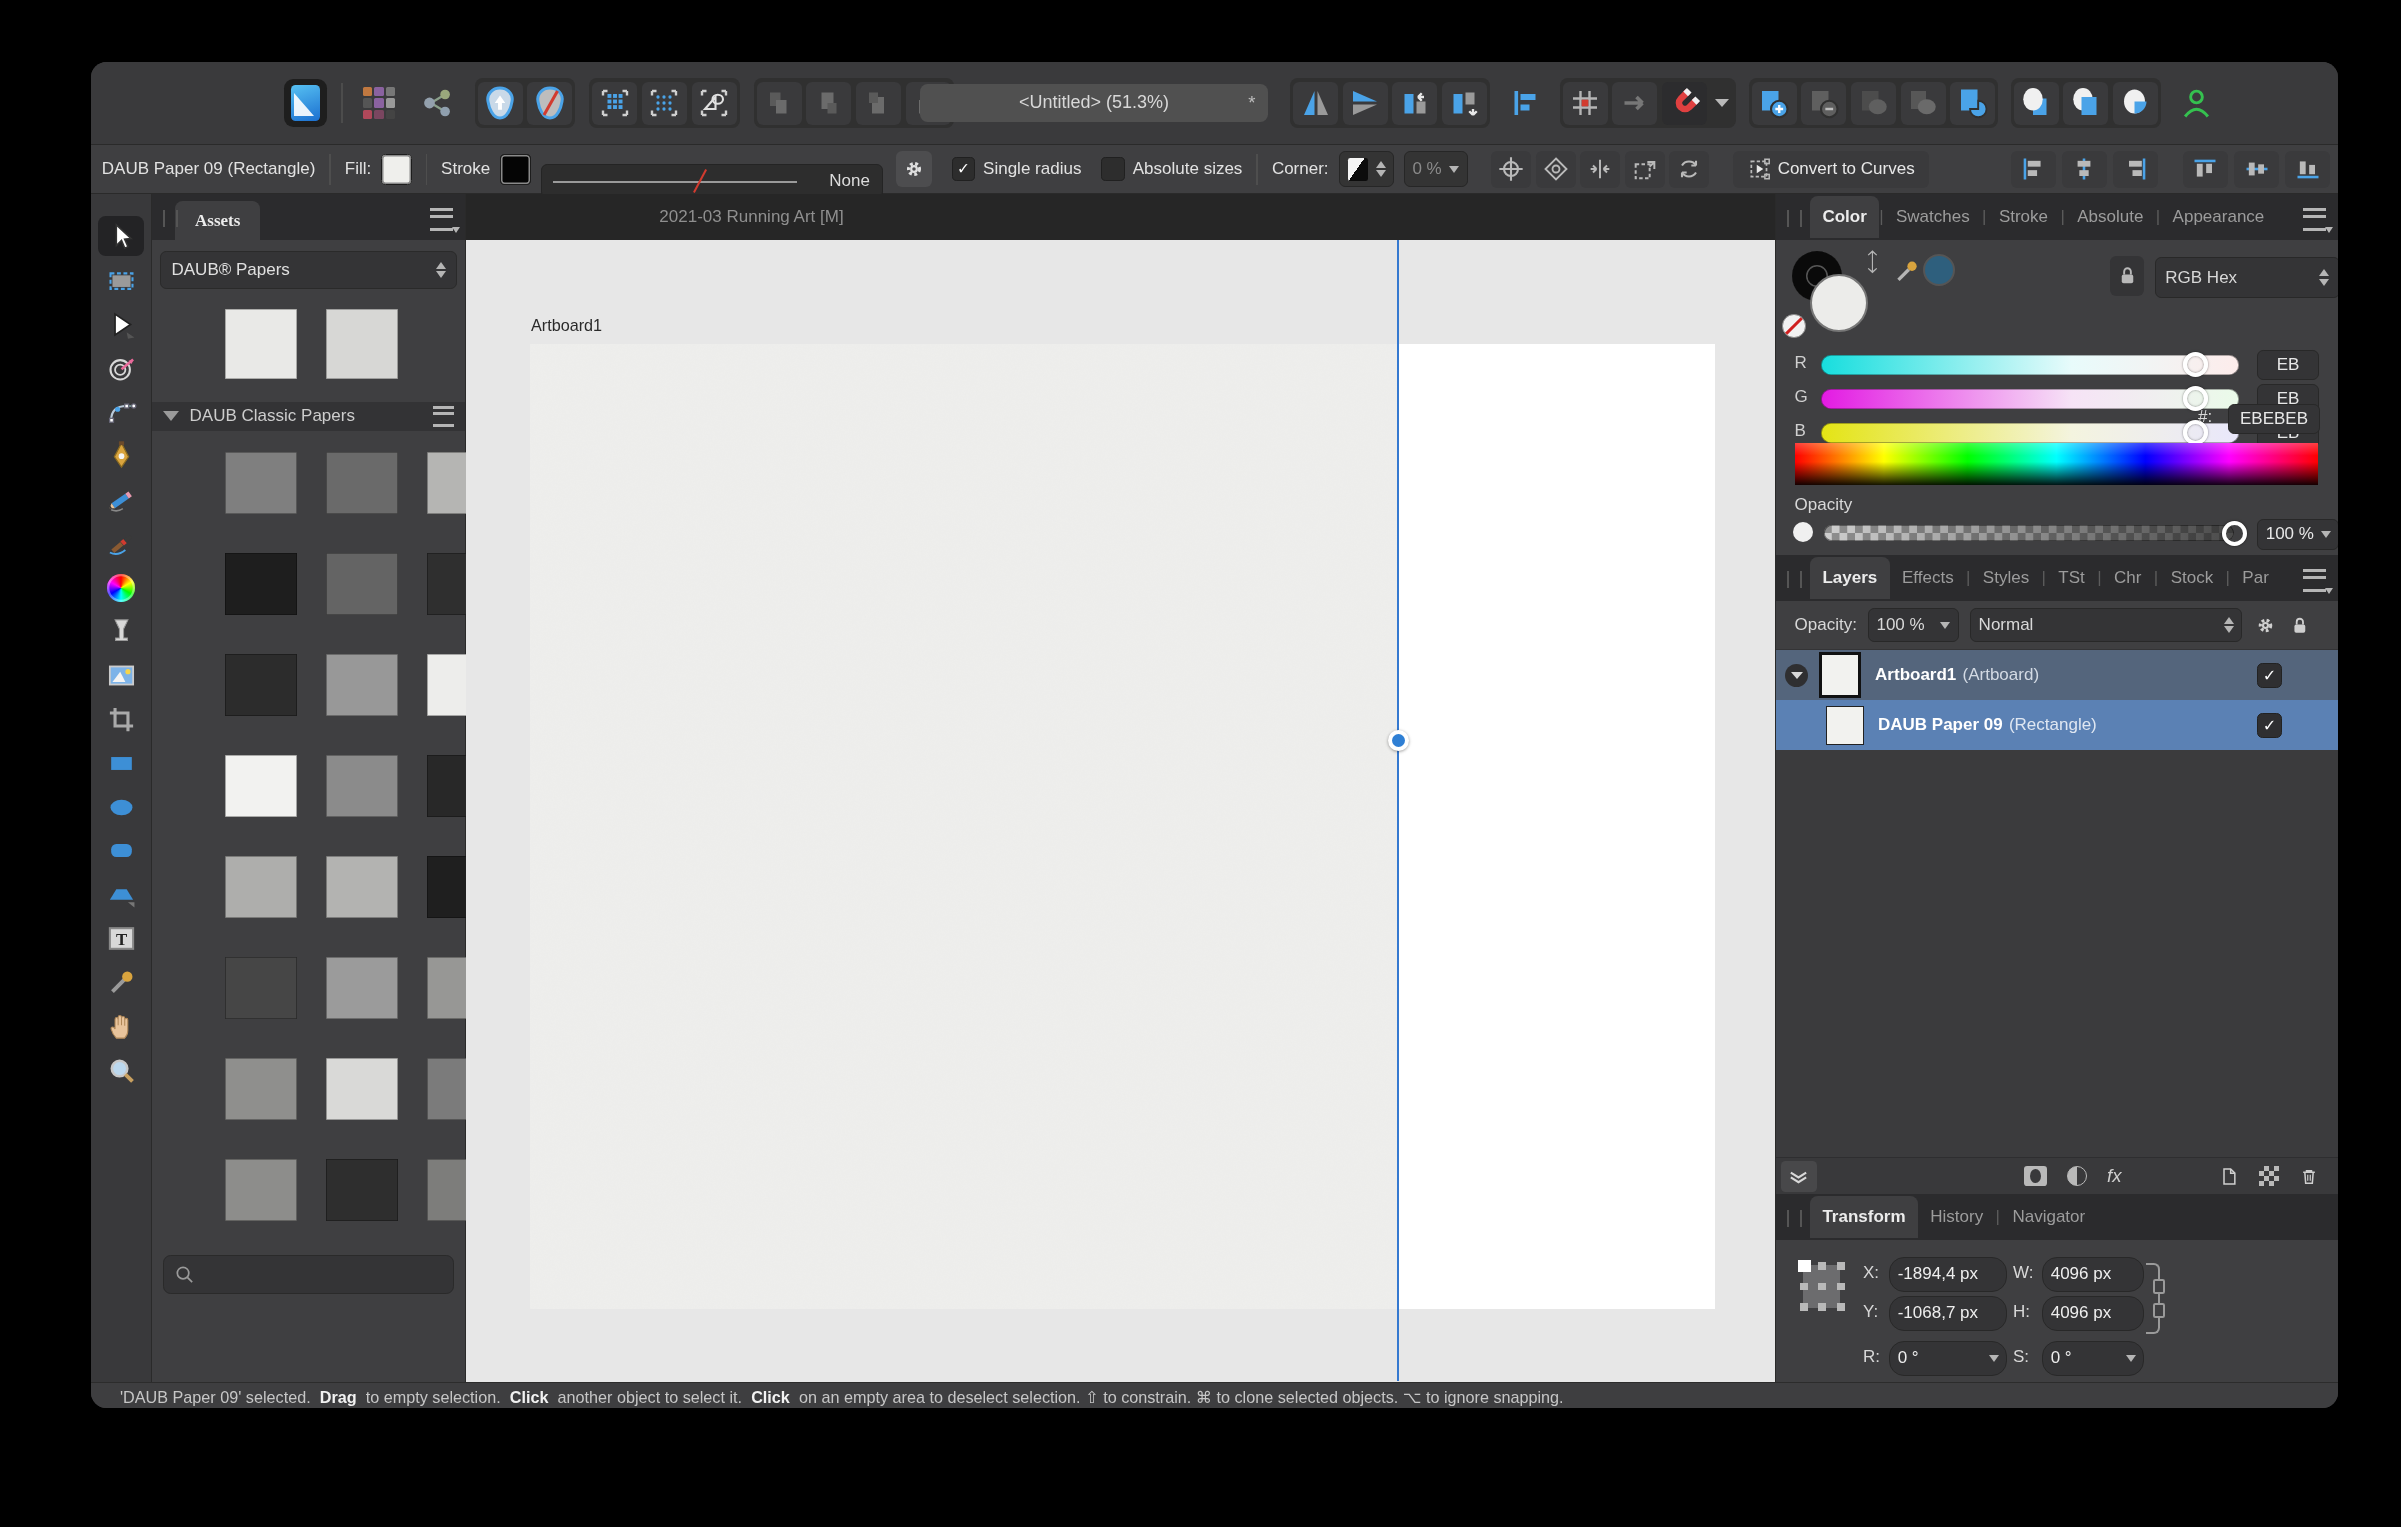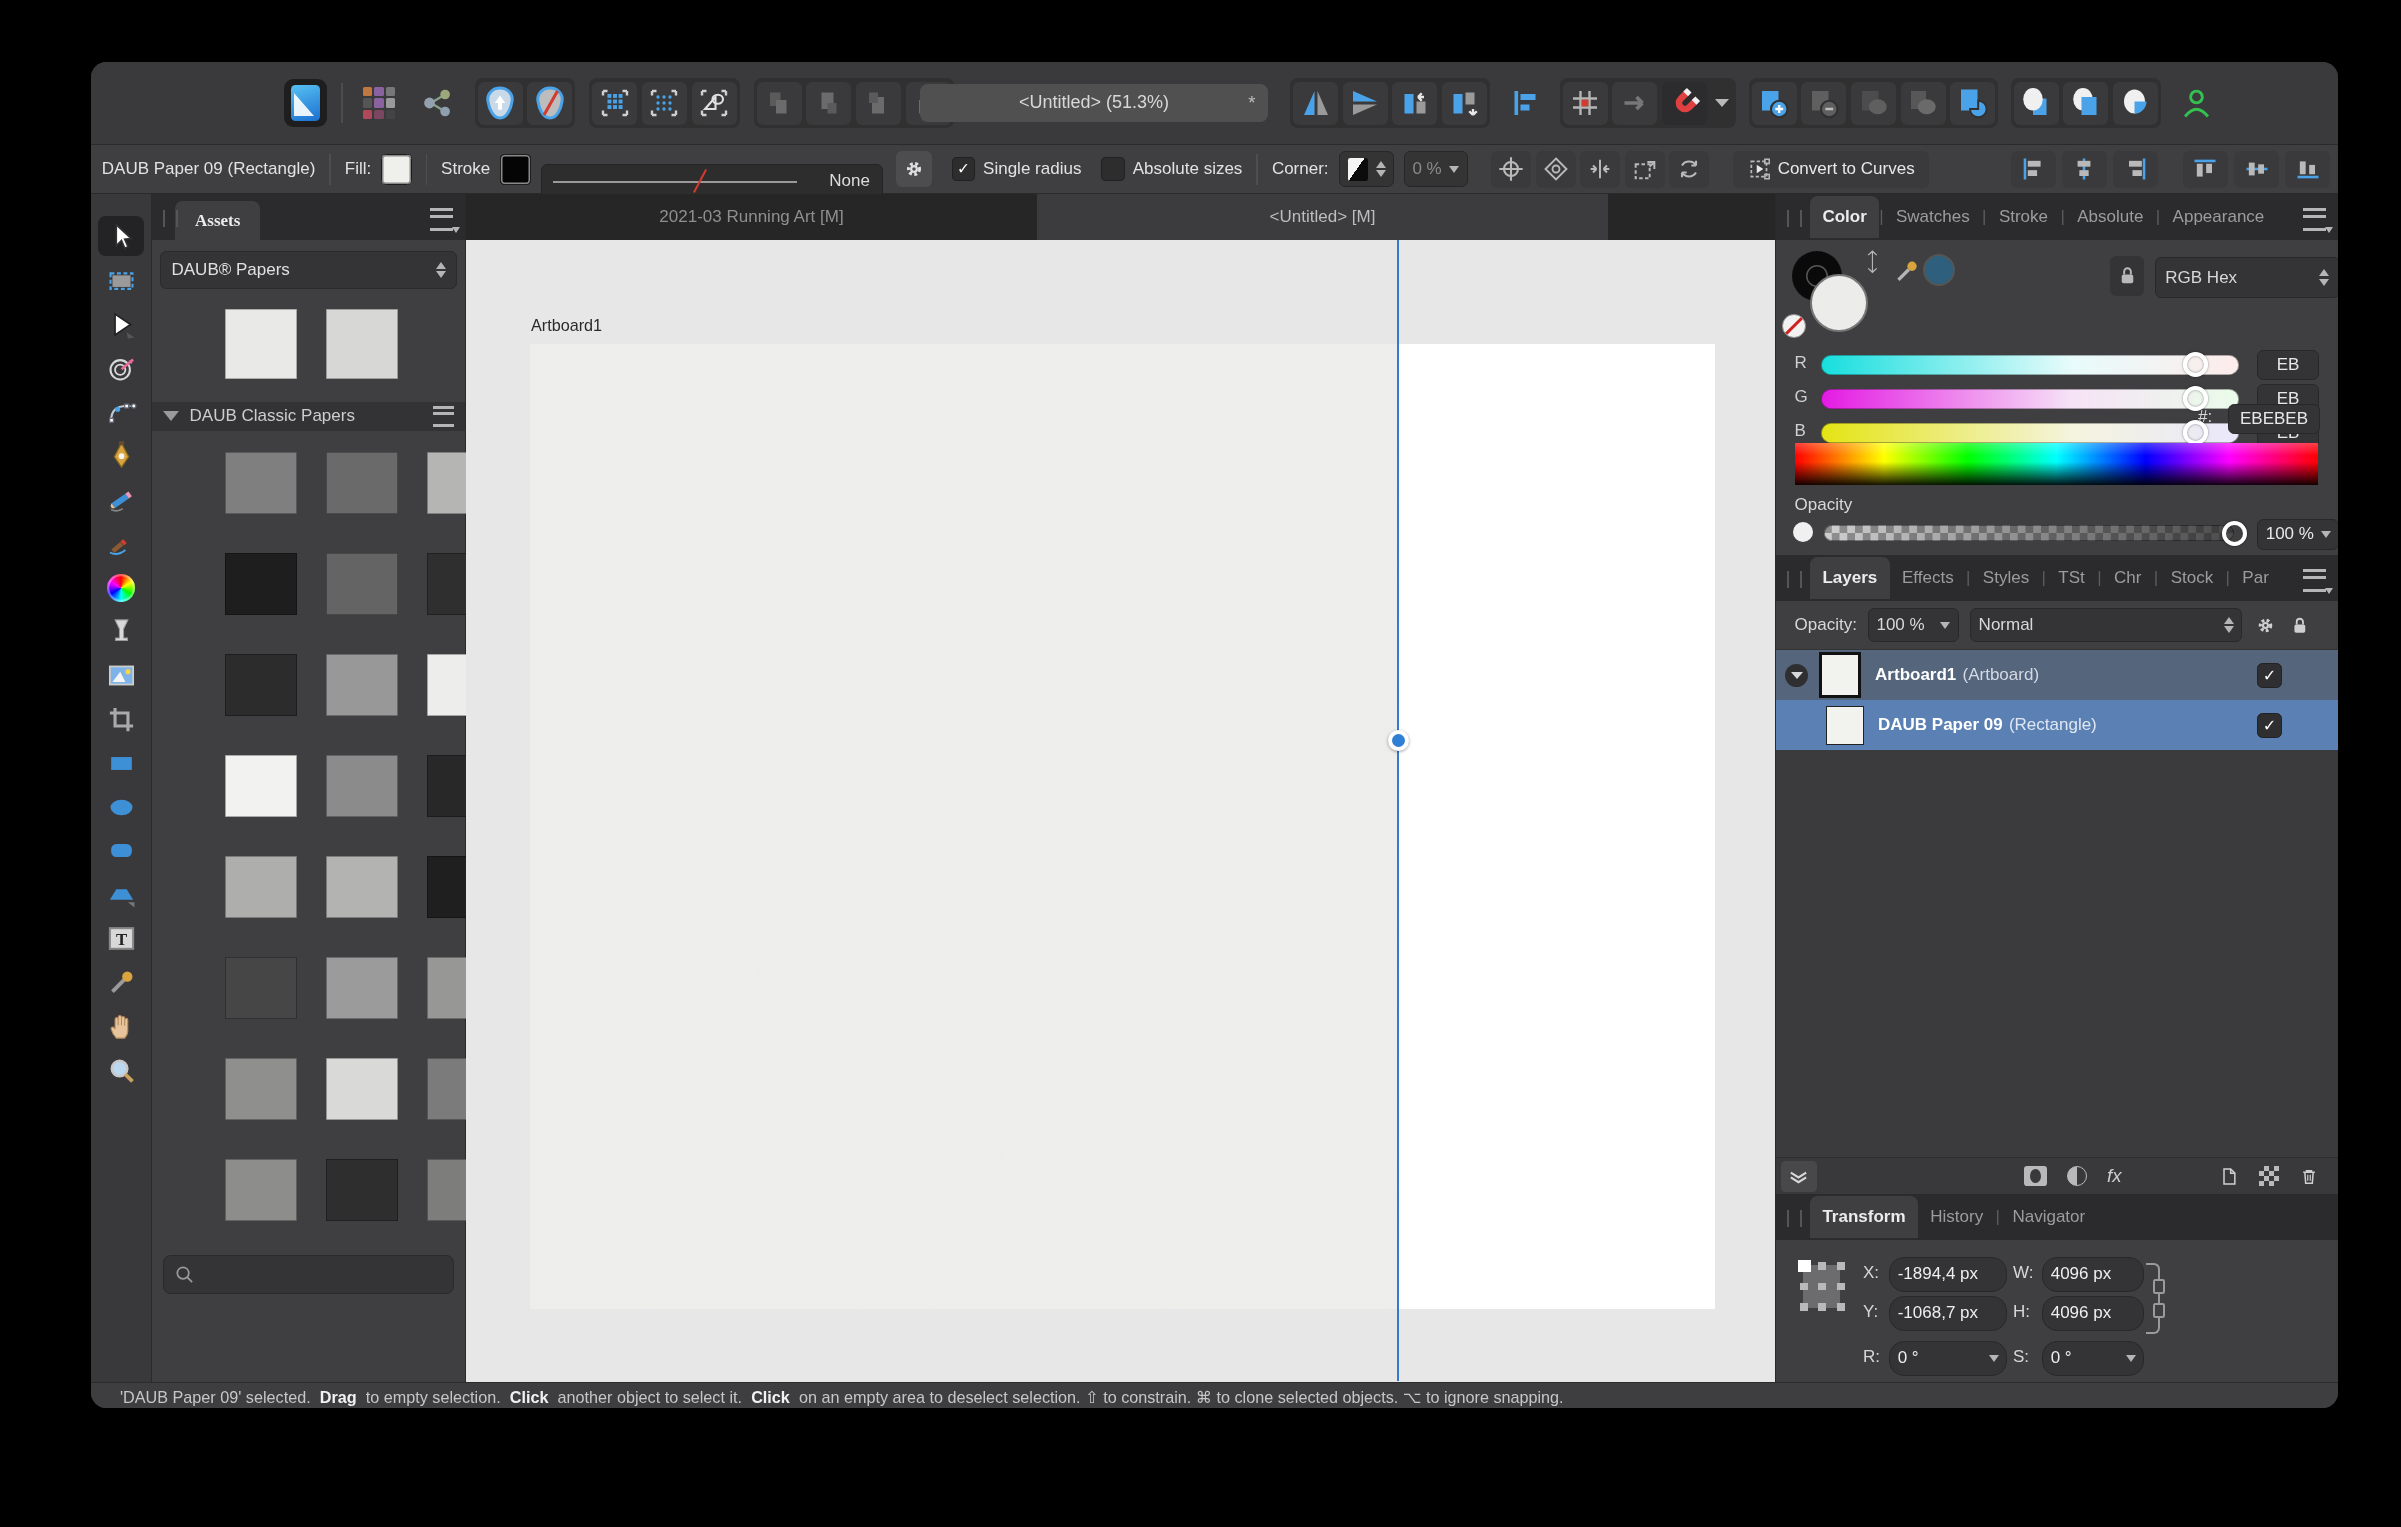--- a/index.html
+++ b/index.html
@@ -750,21 +750,20 @@
         <svg class="ic" width="23" height="23" viewBox="0 0 24 24">
               <circle cx="10.5" cy="10.5" r="6" fill="none" stroke="#9a9a9a" stroke-width="1.8"></circle>
               <line x1="15" y1="15" x2="20" y2="20" stroke="#9a9a9a" stroke-width="1.8"></line>
             </svg>
       </div>
     </div>
 
     <div class="canvaswrap">
       <div class="doctabs">
         <div class="doctab">2021-03 Running Art [M]</div>
-        <div class="doctab active">&lt;Untitled&gt; [M]</div>
       </div>
       <div class="canvas">
         <div class="artboard-label">Artboard1</div>
         <div class="artboard">
           <div class="paper">
             <svg viewBox="0 0 1123 1247" width="869" height="965">
               <filter id="papernoise">
                     <feTurbulence type="fractalNoise" baseFrequency="0.55" numOctaves="2"></feTurbulence>
                     <feColorMatrix type="matrix" values="0 0 0 0 0.88  0 0 0 0 0.88  0 0 0 0 0.87  0 0 0 0.55 0.25"></feColorMatrix>
                   </filter>

